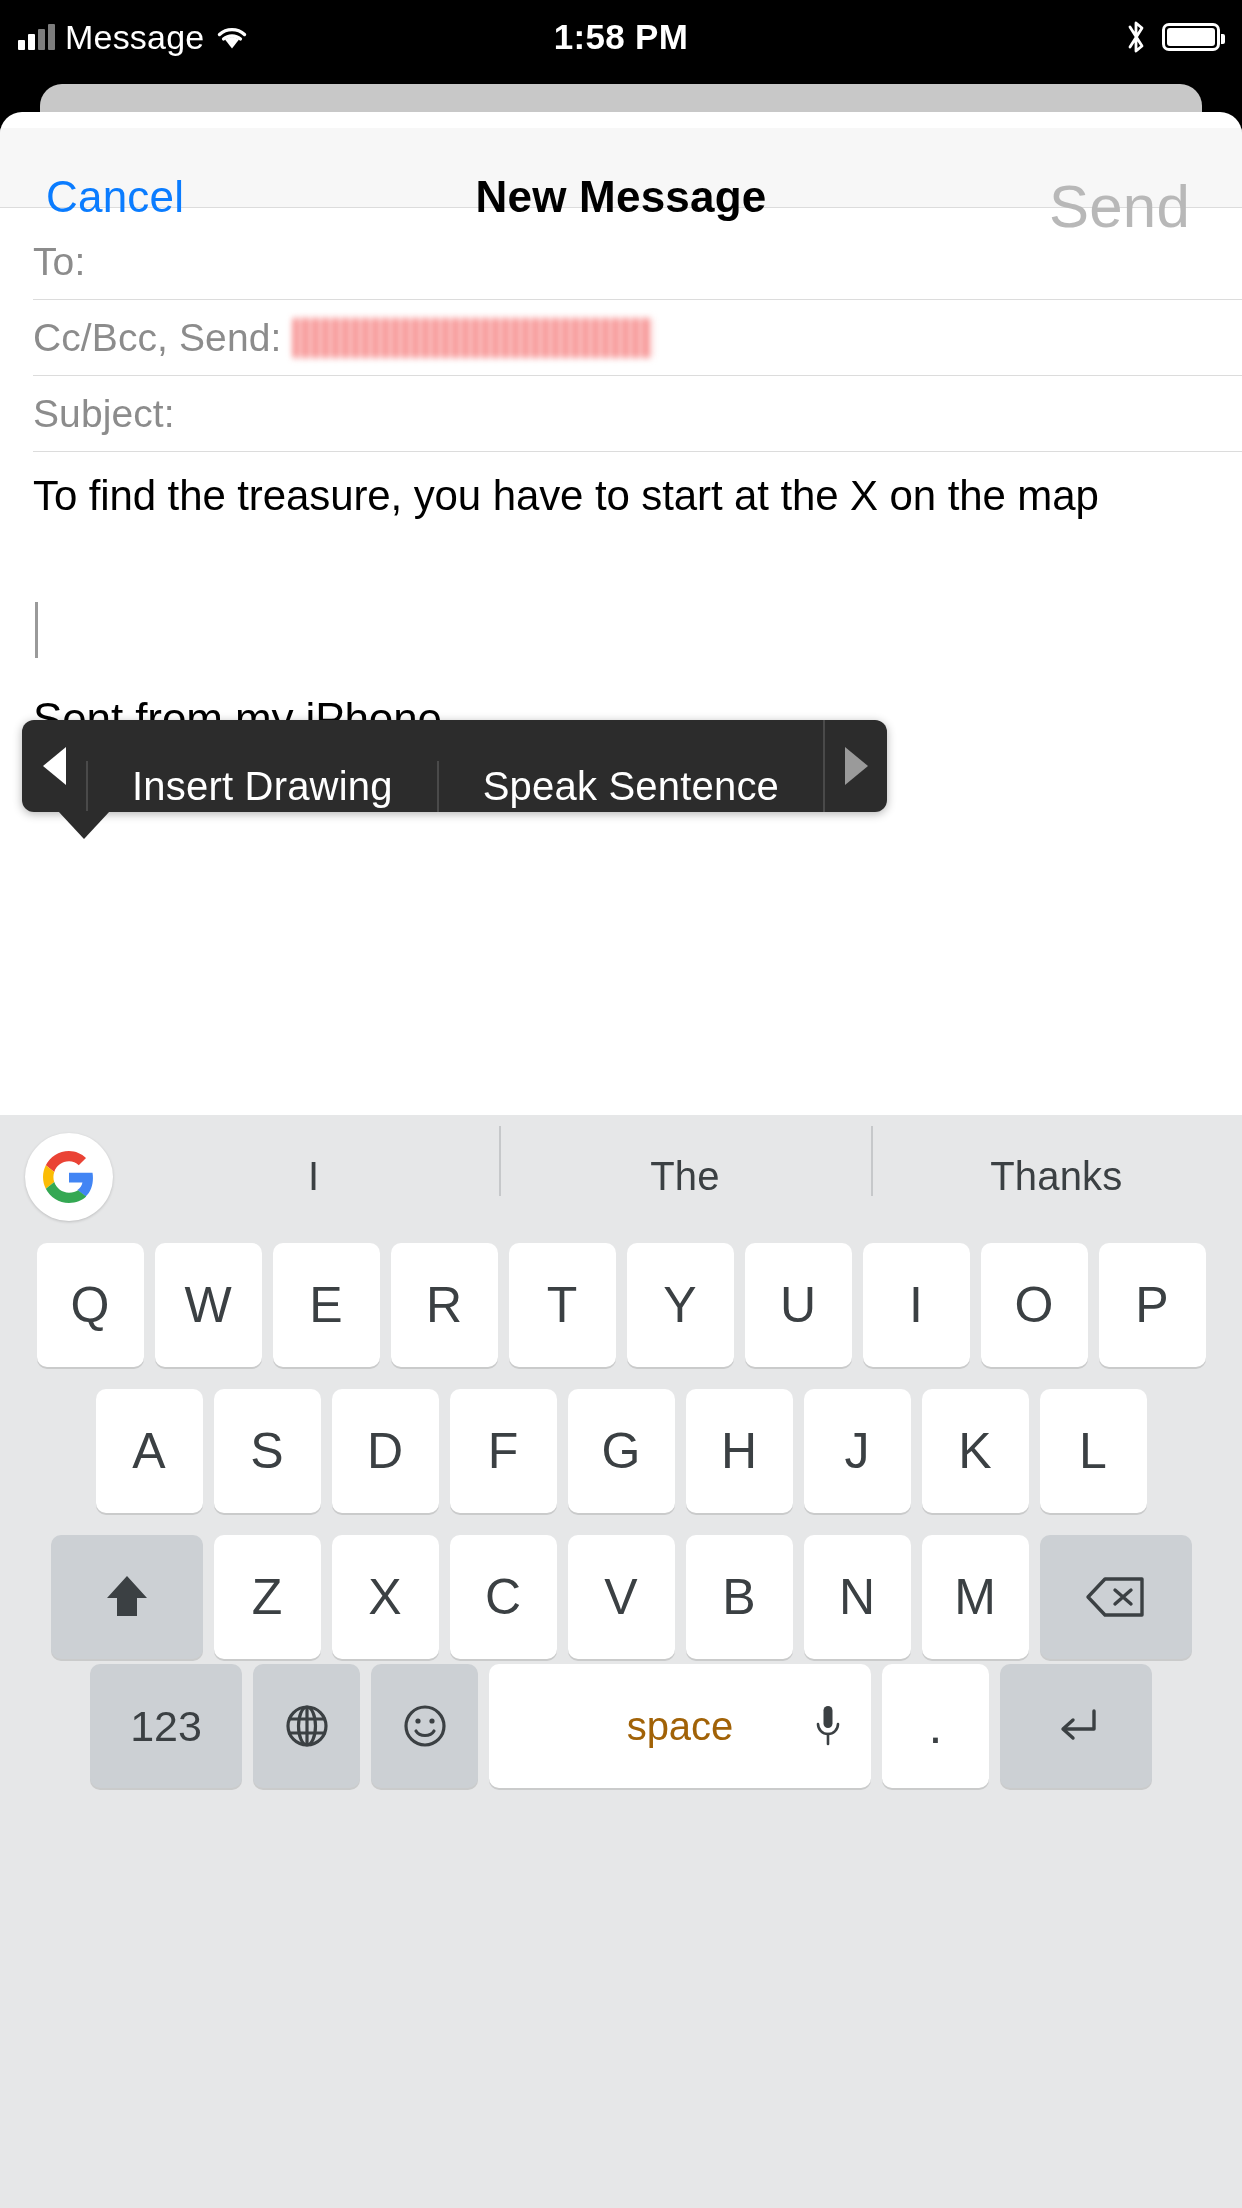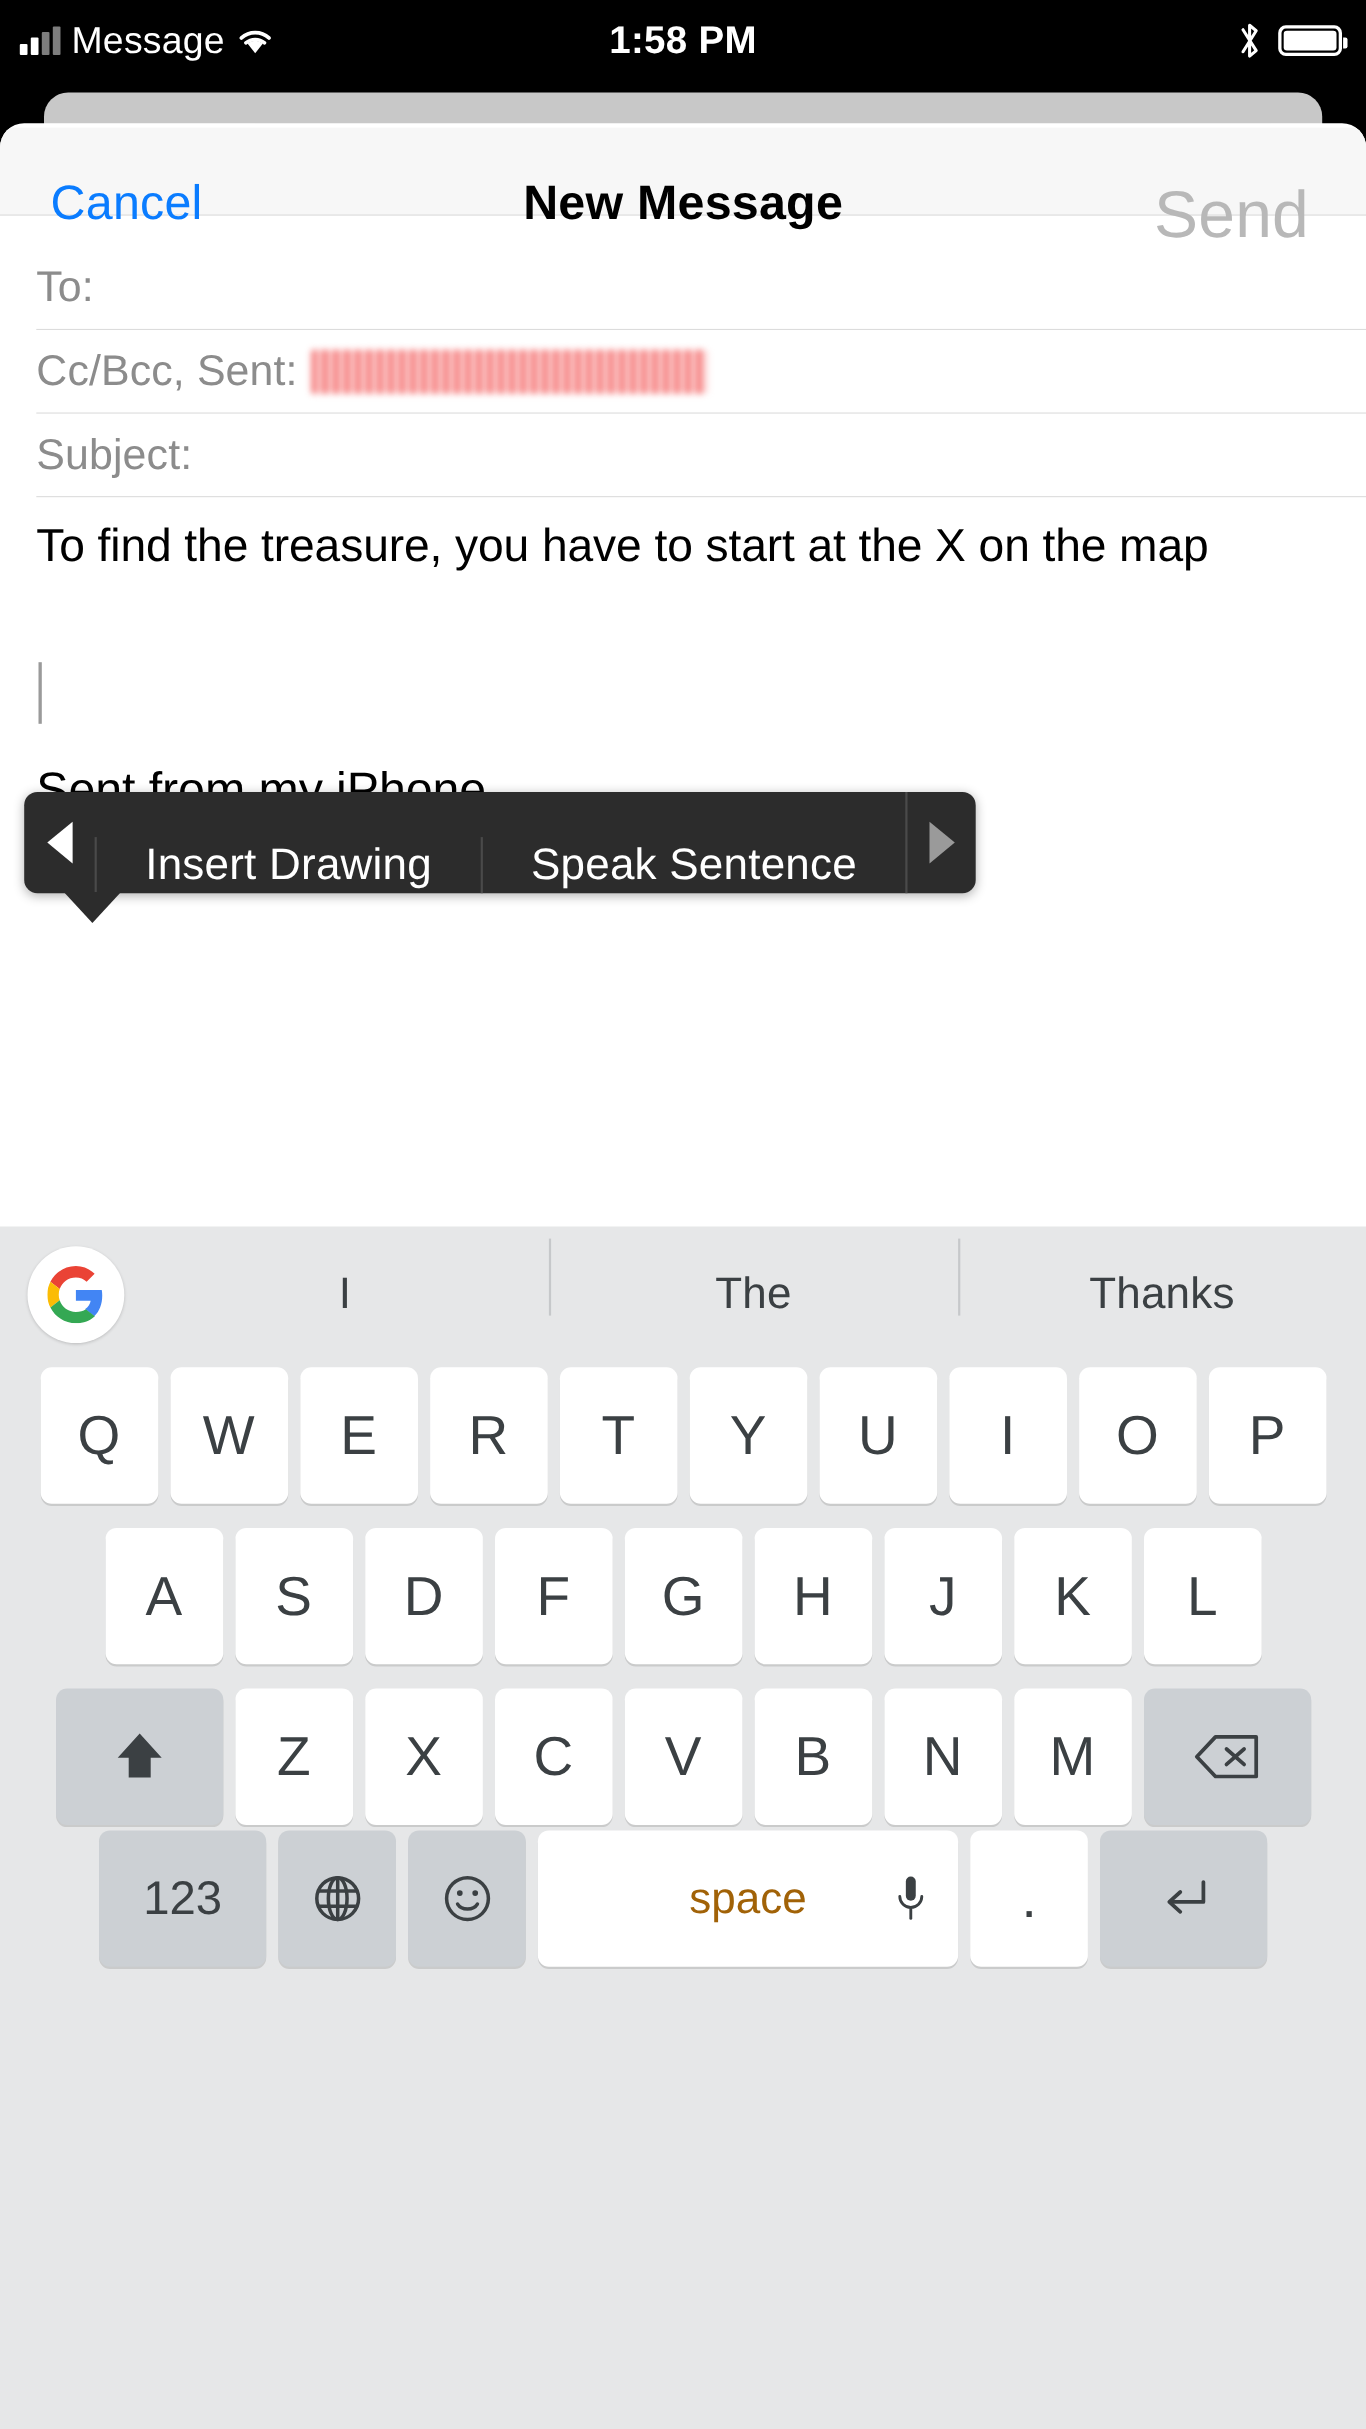--- a/index.html
+++ b/index.html
@@ -46,21 +46,21 @@
     position:absolute; left:0; top:112px; width:1242px; height:2096px;
     background:#fff; border-radius:22px 22px 0 0; overflow:hidden;
   }
   .grabber {
     position:absolute; left:50%; top:17px; transform:translateX(-50%);
     width:78px; height:11px; border-radius:6px; background:#cfcfcf;
   }
 
   
   .navbar {
-    position:absolute; left:0; top:4px; width:1242px; height:80px;
+    position:absolute; left:0; top:16px; width:1242px; height:80px;
     background:#f7f7f7;
     border-bottom:1.5px solid #dcdcdc;
   }
   .nav-cancel {
     position:absolute; left:46px; top:44px;
     font-size:44px; color:#0a7cff; letter-spacing:0.2px;
   }
   .nav-title {
     position:absolute; left:0; top:44px; width:1242px; text-align:center;
     font-size:44px; font-weight:bold; color:#000; letter-spacing:0.2px;
@@ -231,21 +231,21 @@
       <span class="nav-send">Send</span>
     </div>
 
     <div class="fields">
 
       <div class="field">
         <span class="field-label">To:</span>
       </div>
 
       <div class="field">
-        <span class="field-label">Cc/Bcc, Sent:</span>
+        <span class="field-label">Cc/Bcc, Send:</span>
         <span class="redacted"></span>
       </div>
 
       <div class="field">
         <span class="field-label">Subject:</span>
       </div>
 
     </div>
 
     <div class="bodyarea">

